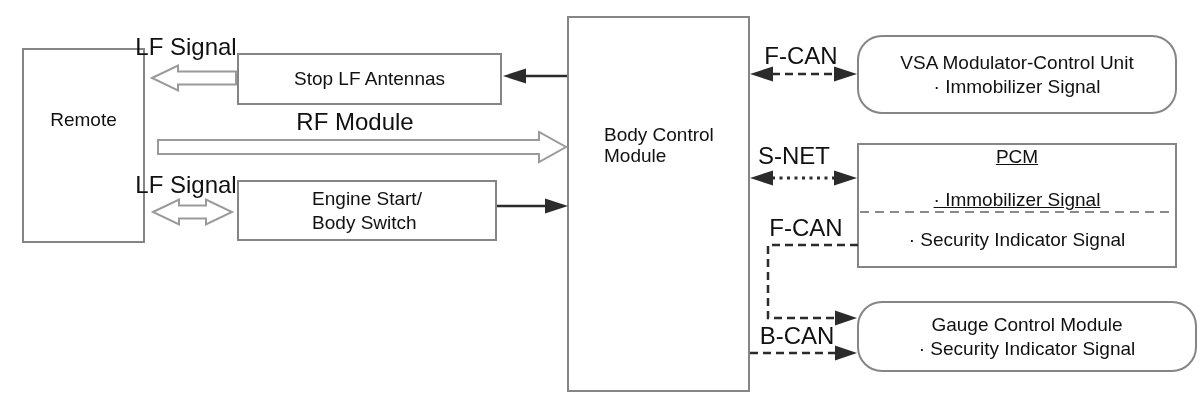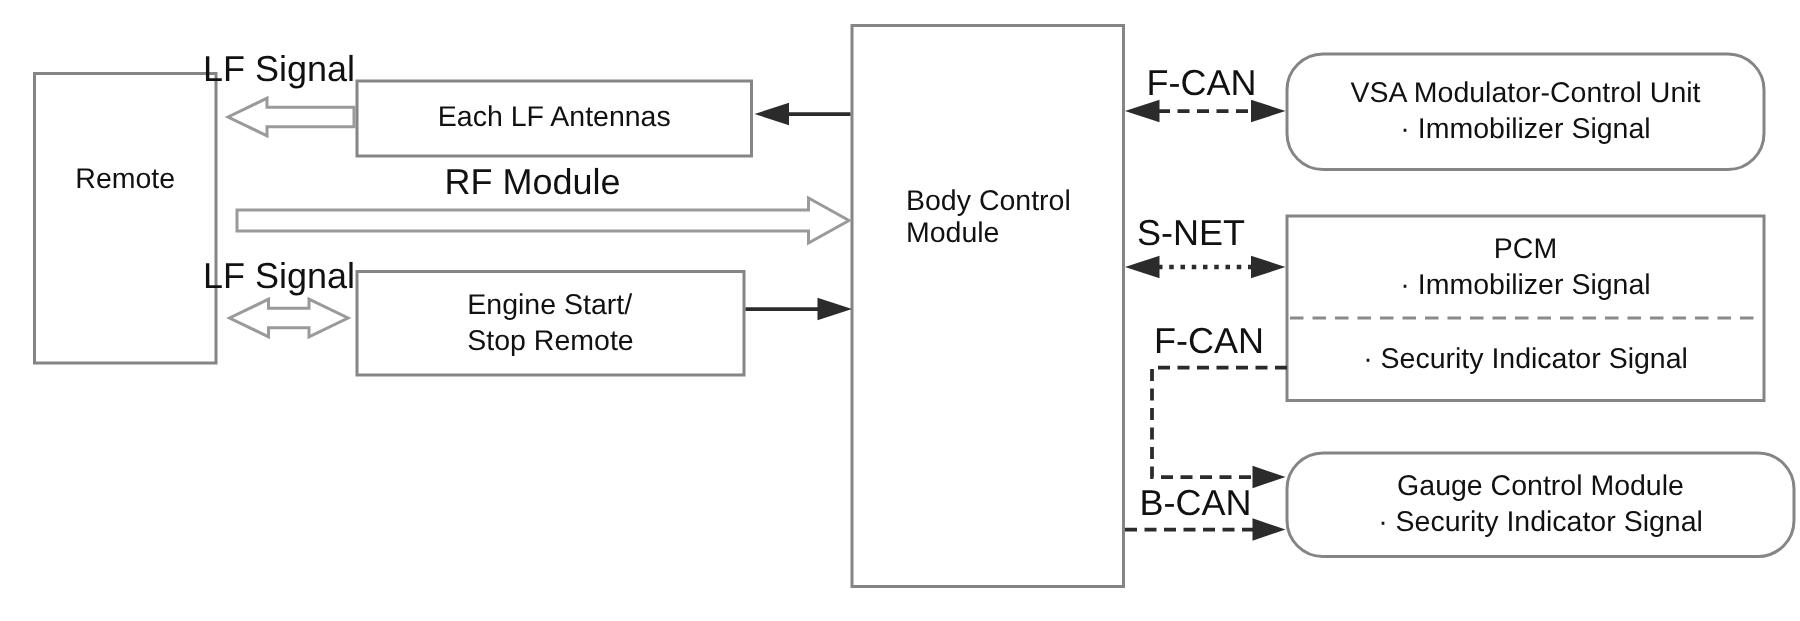--- a/index.html
+++ b/index.html
@@ -21,28 +21,28 @@
   }
   .center-flex{
     display:flex;align-items:center;justify-content:center;
     text-align:center;
   }
   .col{flex-direction:column;border-radius:25px;}
   
   .remote{left:22px;top:48px;width:123px;height:195px;padding-left:25px;}
   .remote .lbl{position:absolute;top:58px;left:0;width:100%;text-align:center;}
   .antennas{left:237px;top:53px;width:265px;height:52px;}
-  .engine{left:237px;top:180px;width:260px;height:71px;}
+  .engine{left:237px;top:180px;width:260px;height:61px;}
   .engine .block{text-align:left;}
   .bcm{left:567px;top:16px;width:183px;height:376px;}
   .bcm .block{position:absolute;left:35px;top:106px;text-align:left;line-height:21px;}
   .vsa{left:857px;top:35px;width:320px;height:79px;}
   .pcm{left:857px;top:143px;width:320px;height:125px;}
   .pcm .upper{position:absolute;left:0;top:0;width:100%;height:67px;
-    display:flex;flex-direction:column;align-items:center;justify-content:center;line-height:24px;}
+    display:flex;flex-direction:column;align-items:center;justify-content:space-between;line-height:24px;text-decoration:underline;}
   .pcm .lower{position:absolute;left:0;top:69px;width:100%;height:52px;
     display:flex;align-items:center;justify-content:center;}
   .gauge{left:857px;top:301px;width:340px;height:71px;}
   
   .siglabel{
     position:absolute;
     font-size:24px;line-height:20px;
     transform:translateX(-50%);
     white-space:nowrap;
   }
@@ -61,27 +61,27 @@
 </head>
 <body>
 
 <div class="canvas">
 
   <div class="box remote">
     <div class="lbl">Remote</div>
   </div>
 
   <div class="box antennas center-flex">
-    <span>Each LF Antennas</span>
+    <span>Stop LF Antennas</span>
   </div>
 
   <div class="box engine center-flex">
     <div class="block">
       <div>Engine Start/</div>
-      <div>Stop Remote</div>
+      <div>Body Switch</div>
     </div>
   </div>
 
   <div class="box bcm">
     <div class="block">
       <div>Body Control</div>
       <div>Module</div>
     </div>
   </div>
 

